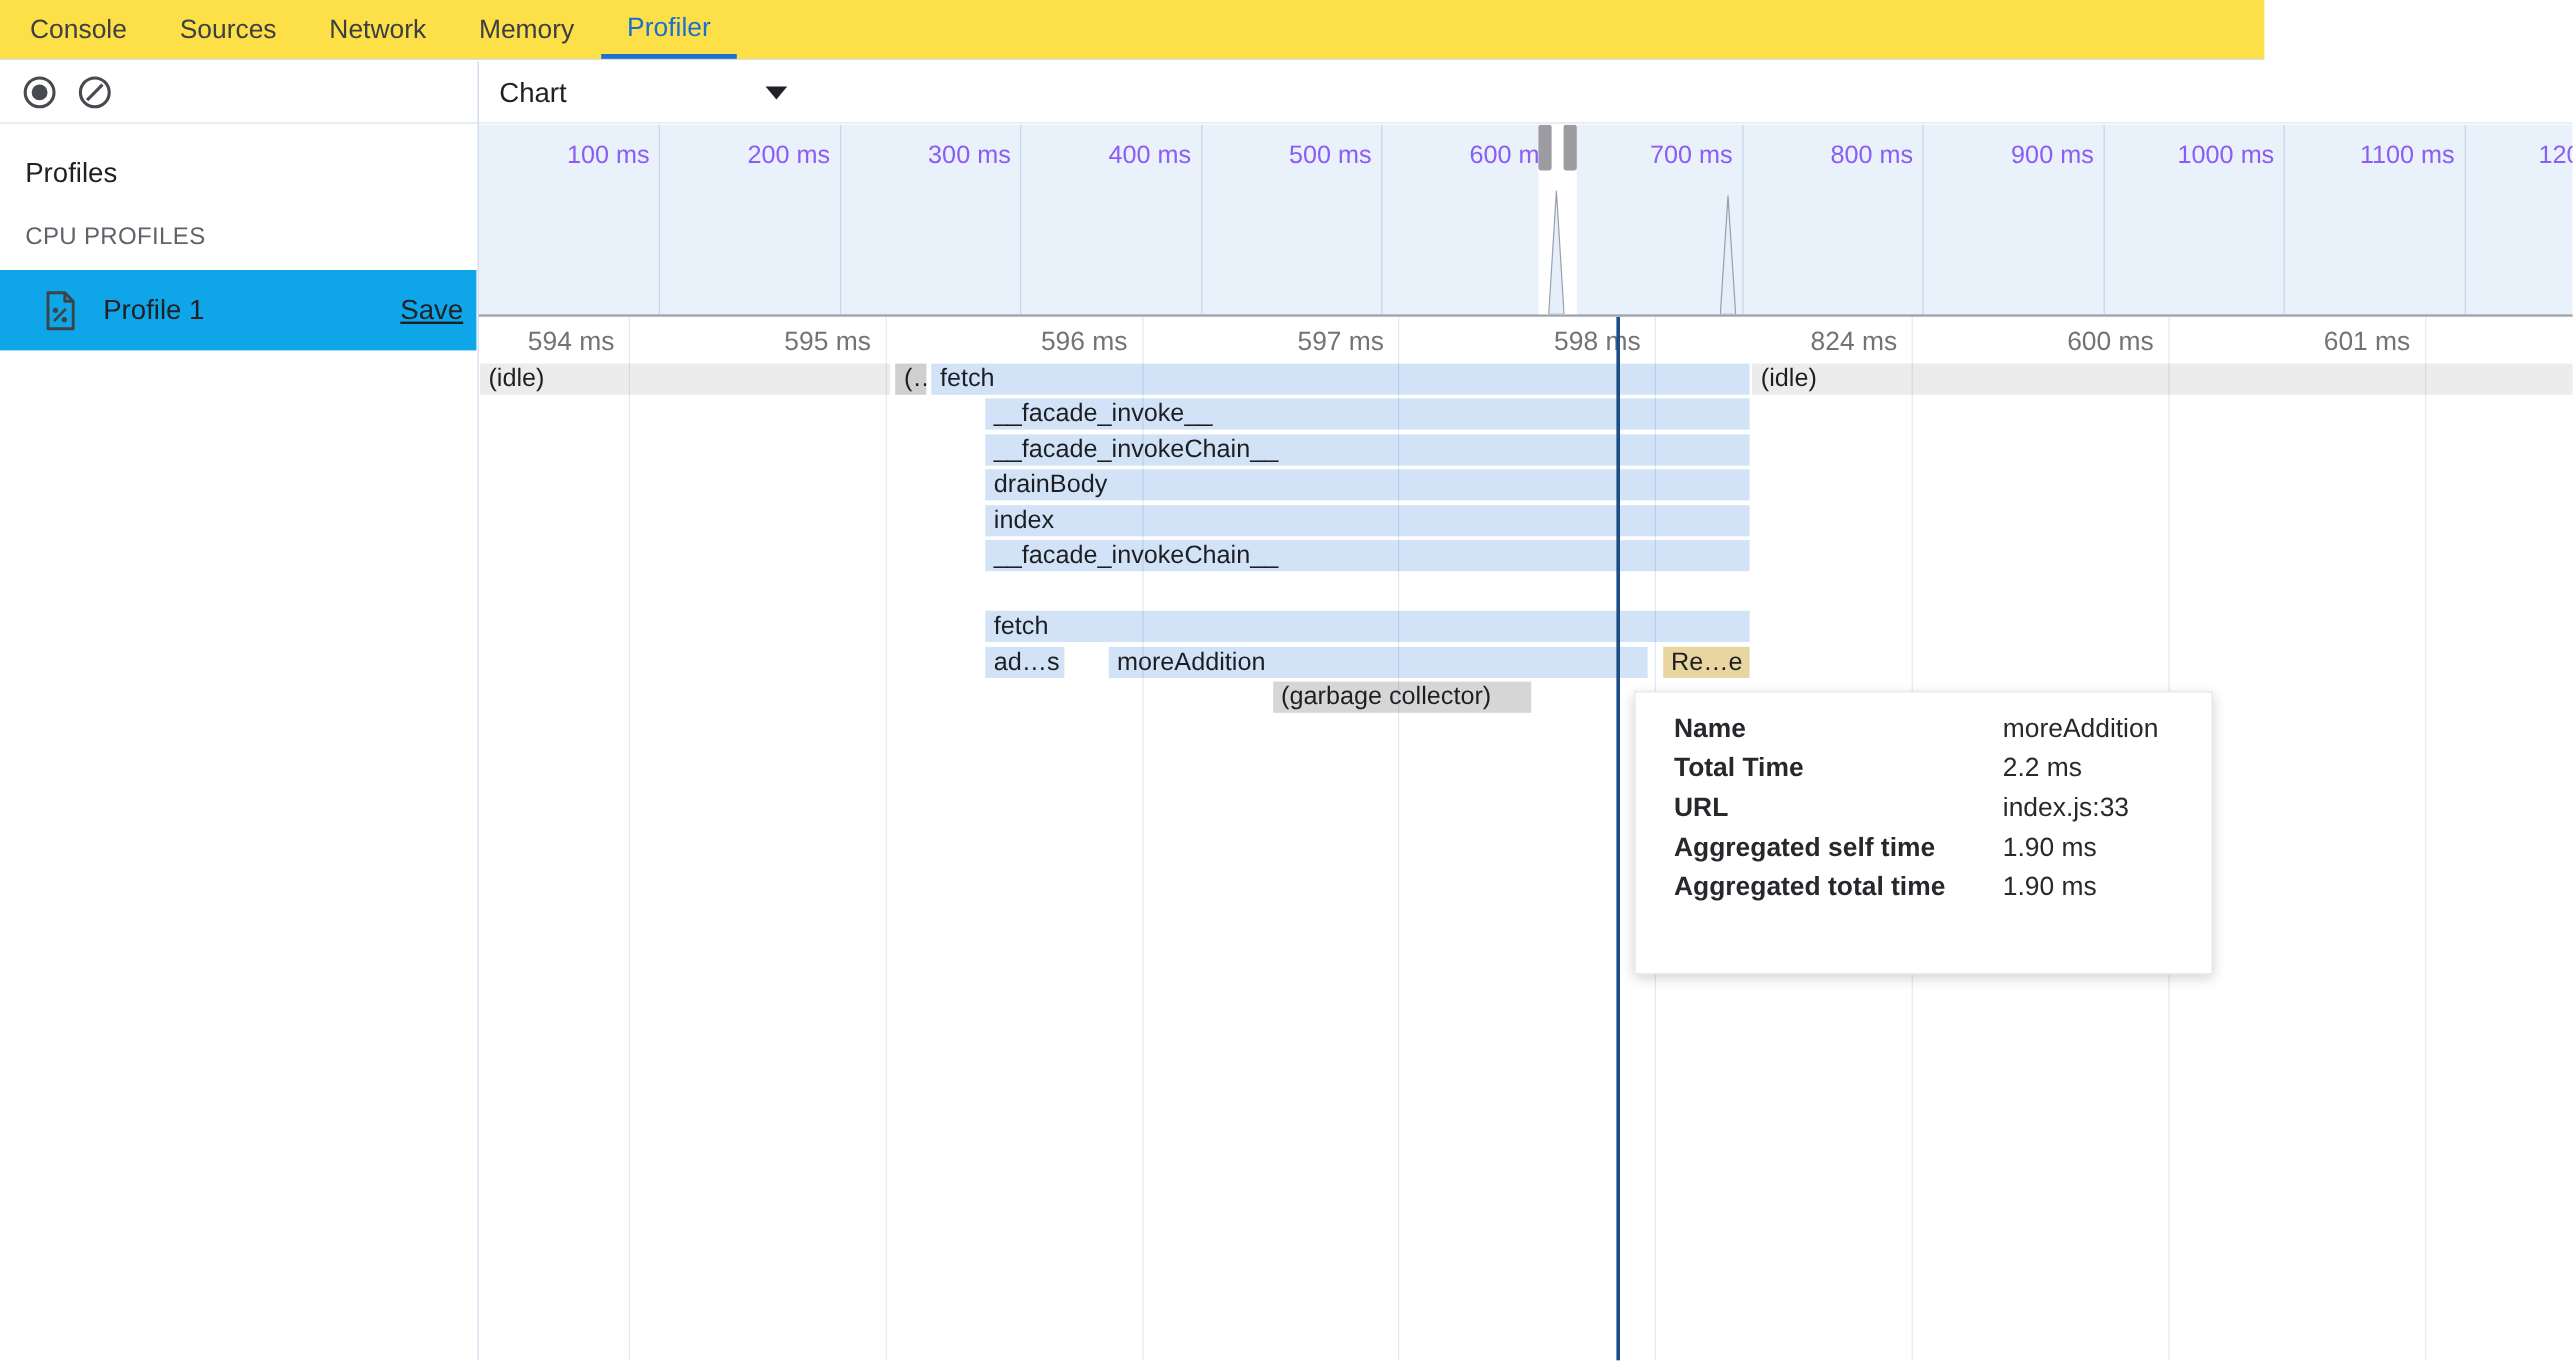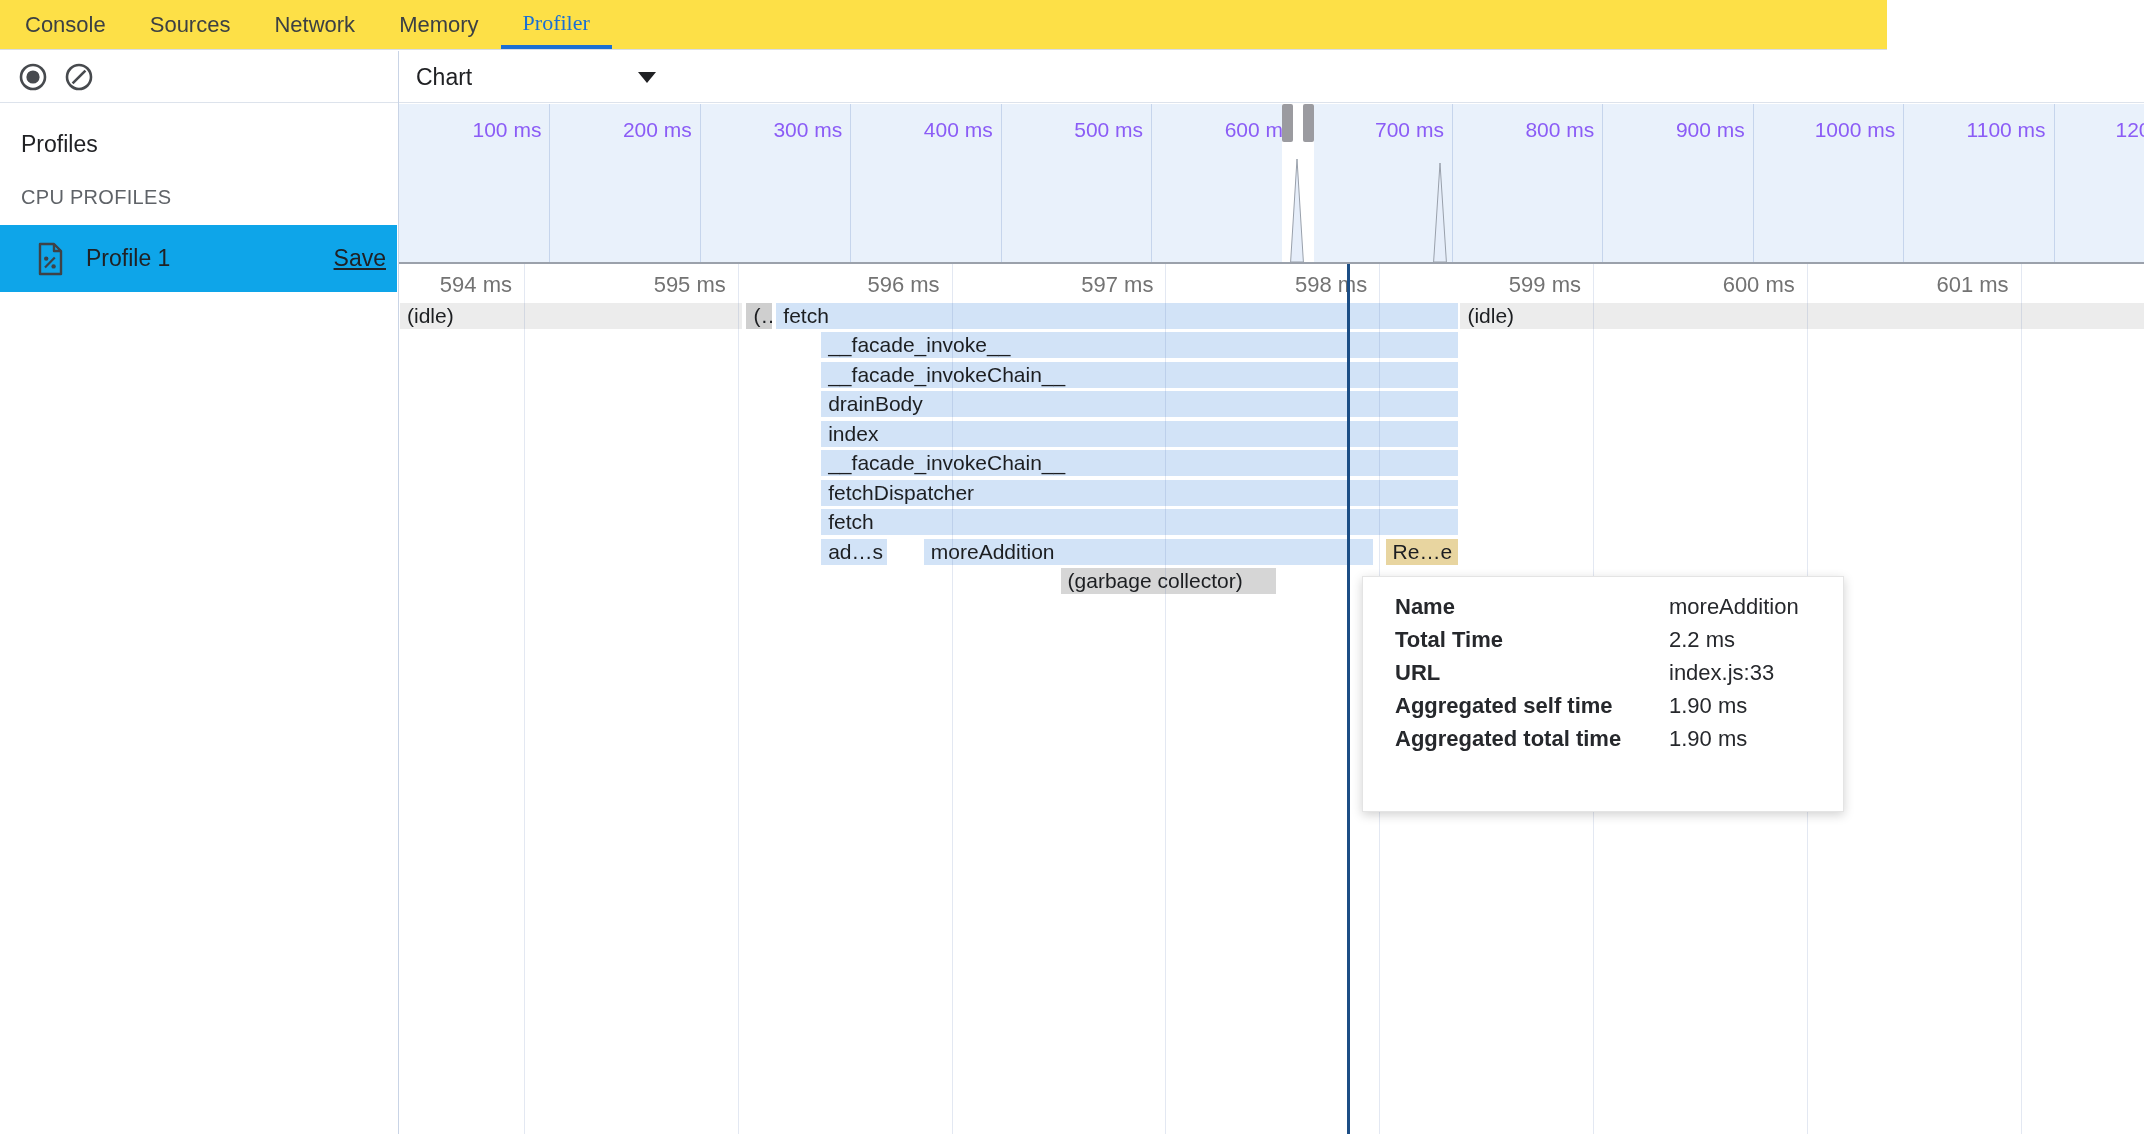--- a/index.html
+++ b/index.html
@@ -2,21 +2,21 @@
 <html><head>
 <meta charset="utf-8">
 <style>
   html,body{margin:0;padding:0;background:#fff;}
   #app{position:relative;width:2144px;height:1134px;overflow:hidden;
        font-family:"Liberation Sans",sans-serif;color:#202124;background:#fff;}
   
   .tabbar{position:absolute;left:0;top:0;width:1887px;height:50px;background:#fde047;
           border-bottom:1px solid #d8dde5;display:flex;align-items:stretch;padding-left:3px;box-sizing:border-box;}
   .tab{display:flex;align-items:center;padding:0 22px;font-size:22px;color:#3c4043;cursor:default;}
-  .tab.active{color:#1a6fd4;border-bottom:4px solid #1a6fd4;padding-bottom:0;font-family:Liberation Serif, serif;}
+  .tab.active{color:#1a6fd4;border-bottom:4px solid #1a6fd4;padding-bottom:0;}
   
   .side-toolbar{position:absolute;left:0;top:51px;width:398px;height:52px;background:#fff;
                 border-bottom:1px solid #dde3ec;display:flex;align-items:center;gap:16px;padding-left:18px;box-sizing:border-box;}
   .main-toolbar{position:absolute;left:399px;top:51px;width:1745px;height:52px;background:#fff;
                 border-bottom:1px solid #dde3ec;display:flex;align-items:center;box-sizing:border-box;}
   .icon-btn{width:30px;height:30px;display:flex;align-items:center;justify-content:center;cursor:pointer;}
   .pane-divider{position:absolute;left:398px;top:51px;width:1px;height:1083px;background:#c9d4e6;}
   .chart-select{position:relative;width:248px;height:52px;margin-left:17px;cursor:pointer;}
   .chart-select .val{position:absolute;left:0;top:13px;font-size:23px;color:#202124;}
   .chart-select .arrow{position:absolute;left:222px;top:21px;width:0;height:0;
@@ -159,34 +159,33 @@
       <div class="ruler-label" style="left: 113px;">594 ms</div>
       <div class="grid-v" style="left: 338.8px;"></div>
       <div class="ruler-label" style="left: 326.8px;">595 ms</div>
       <div class="grid-v" style="left: 552.6px;"></div>
       <div class="ruler-label" style="left: 540.6px;">596 ms</div>
       <div class="grid-v" style="left: 766.4px;"></div>
       <div class="ruler-label" style="left: 754.4px;">597 ms</div>
       <div class="grid-v" style="left: 980.2px;"></div>
       <div class="ruler-label" style="left: 968.2px;">598 ms</div>
       <div class="grid-v" style="left: 1194px;"></div>
-      <div class="ruler-label" style="left: 1182px;">599 ms</div>
+      <div class="ruler-label" style="left: 1182px;">824 ms</div>
       <div class="grid-v" style="left: 1407.8px;"></div>
       <div class="ruler-label" style="left: 1395.8px;">600 ms</div>
       <div class="grid-v" style="left: 1621.6px;"></div>
       <div class="ruler-label" style="left: 1609.6px;">601 ms</div>
       <div class="frame k-idle" style="left: 1px; width: 342.1px; top: 39px; height: 26px;">(idle)</div>
       <div class="frame k-system" style="left: 347.4px; width: 25.7px; top: 39px; height: 26px;">(…</div>
       <div class="frame k-js" style="left: 377.3px; width: 682px; top: 39px; height: 26px;">fetch</div>
       <div class="frame k-js" style="left: 422.2px; width: 637.1px; top: 68.4px; height: 26px;">__facade_invoke__</div>
       <div class="frame k-js" style="left: 422.2px; width: 637.1px; top: 97.9px; height: 26px;">__facade_invokeChain__</div>
       <div class="frame k-js" style="left: 422.2px; width: 637.1px; top: 127.3px; height: 26px;">drainBody</div>
       <div class="frame k-js" style="left: 422.2px; width: 637.1px; top: 156.8px; height: 26px;">index</div>
       <div class="frame k-js" style="left: 422.2px; width: 637.1px; top: 186.2px; height: 26px;">__facade_invokeChain__</div>
-      <div class="frame k-js" style="left: 422.2px; width: 637.1px; top: 215.6px; height: 26px;">fetchDispatcher</div>
       <div class="frame k-js" style="left: 422.2px; width: 637.1px; top: 245.1px; height: 26px;">fetch</div>
       <div class="frame k-js" style="left: 422.2px; width: 66.3px; top: 274.5px; height: 26px;">ad…s</div>
       <div class="frame k-js" style="left: 524.8px; width: 449px; top: 274.5px; height: 26px;">moreAddition</div>
       <div class="frame k-selected" style="left: 986.6px; width: 72.7px; top: 274.5px; height: 26px;">Re…e</div>
       <div class="frame k-gc" style="left: 661.6px; width: 215.9px; top: 304px; height: 26px;">(garbage collector)</div>
       <div class="frame k-idle" style="left: 1061.4px; width: 688.4px; top: 39px; height: 26px;">(idle)</div>
       <div class="playhead" style="left: 948.1px;"></div>
     </div>
 
   <div class="tooltip">

